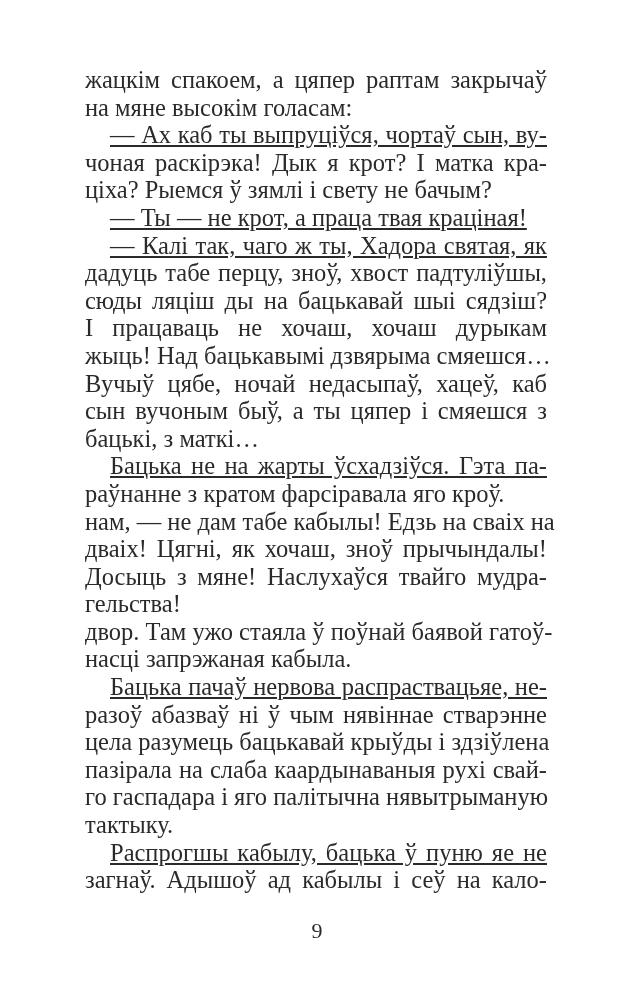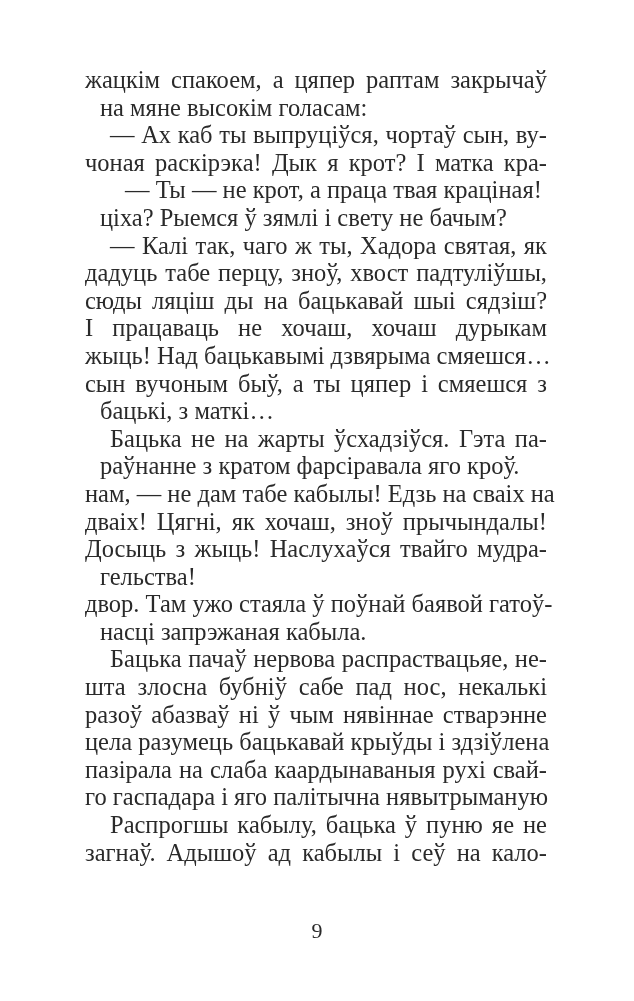--- a/index.html
+++ b/index.html
@@ -3,54 +3,55 @@
 <meta charset="utf-8">
 <style>
   html, body { margin: 0; padding: 0; background: #ffffff; }
   body { width: 634px; height: 1001px; position: relative; overflow: hidden; }
   .page {
     position: absolute; left: 85px; top: 66px; width: 462px;
     font-family: "Liberation Serif", "DejaVu Serif", serif;
     font-size: 24.5px; line-height: 27.6px; color: #2a2a2a;
   }
   .line { display: block; height: 27.6px; white-space: nowrap; text-align: justify; text-align-last: justify; }
-  .line.last { text-align-last: left; margin-left: 15px; }
-  .line.indent { padding-left: 25px; }
+  .line.last { text-align-last: left; }
+  .line.indent { padding-left: 25px; text-decoration: underline; }
   .pagenum {
     position: absolute; left: 0; width: 634px; top: 918px; text-align: center;
     font-family: "Liberation Serif", "DejaVu Serif", serif; font-size: 22px; color: #2a2a2a;
   }
 </style>
 </head>
 <body>
 
 <div class="page" id="page">
     <span class="line">жацкім спакоем, а цяпер раптам закрычаў</span>
     <span class="line last">на мяне высокім голасам:</span>
     <span class="line indent">— Ах каб ты выпруціўся, чортаў сын, ву-</span>
     <span class="line">чоная раскірэка! Дык я крот? І матка кра-</span>
+    <span class="line last">ціха? Рыемся ў зямлі і свету не бачым?</span>
     <span class="line indent last">— Ты — не крот, а праца твая крацiная!</span>
-    <span class="line last">ціха? Рыемся ў зямлі і свету не бачым?</span>
     <span class="line indent">— Калі так, чаго ж ты, Хадора святая, як</span>
     <span class="line">дадуць табе перцу, зноў, хвост падтуліўшы,</span>
     <span class="line">сюды ляціш ды на бацькавай шыі сядзіш?</span>
     <span class="line">І працаваць не хочаш, хочаш дурыкам</span>
     <span class="line">жыць! Над бацькавымі дзвярыма смяешся…</span>
+    <span class="line">Вучыў цябе, ночай недасыпаў, хацеў, каб</span>
     <span class="line">сын вучоным быў, а ты цяпер і смяешся з</span>
     <span class="line last">бацькі, з маткі…</span>
     <span class="line indent">Бацька не на жарты ўсхадзіўся. Гэта па-</span>
     <span class="line last">раўнанне з кратом фарсіравала яго кроў.</span>
     <span class="line">нам, — не дам табе кабылы! Едзь на сваіх на</span>
     <span class="line">дваіх! Цягні, як хочаш, зноў прычындалы!</span>
-    <span class="line">Досыць з жыць! Наслухаўся твайго мудра-</span>
+    <span class="line">Досыць з мяне! Наслухаўся твайго мудра-</span>
     <span class="line last">гельства!</span>
     <span class="line">двор. Там ужо стаяла ў поўнай баявой гатоў-</span>
     <span class="line last">насці запрэжаная кабыла.</span>
     <span class="line indent">Бацька пачаў нервова распраствацьяе, не-</span>
-    <span class="line">шта злосна бубніў сабе пад нос, некалькі</span>
     <span class="line">разоў абазваў ні ў чым нявіннае стварэнне</span>
     <span class="line">цела разумець бацькавай крыўды і здзіўлена</span>
     <span class="line">пазірала на слаба каардынаваныя рухі свай-</span>
     <span class="line">го гаспадара і яго палітычна нявытрыманую</span>
+    <span class="line last">тактыку.</span>
     <span class="line indent">Распрогшы кабылу, бацька ў пуню яе не</span>
     <span class="line">загнаў. Адышоў ад кабылы і сеў на кало-</span>
   </div>
 <div class="pagenum">9</div>
 
 </body></html>

